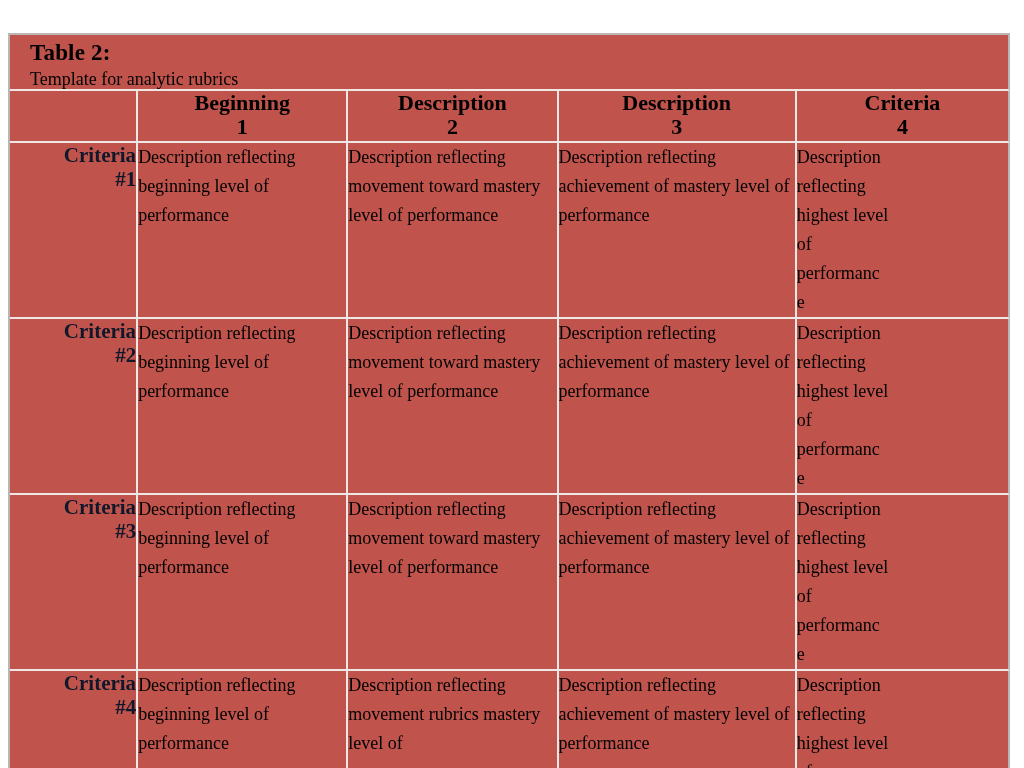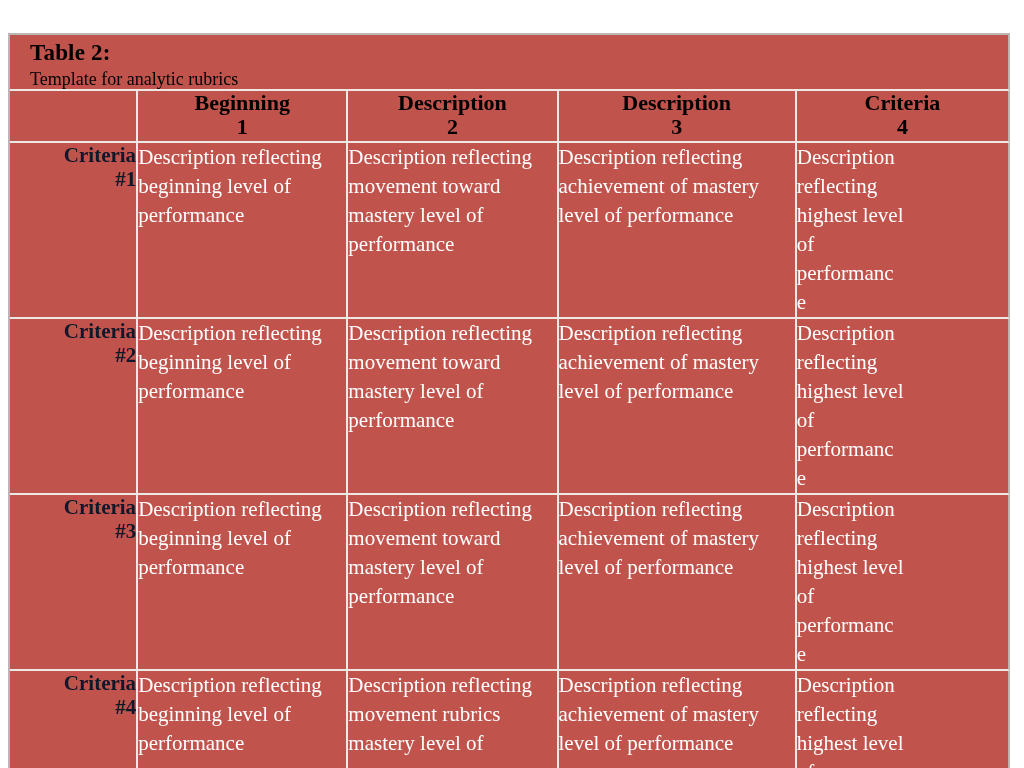--- a/index.html
+++ b/index.html
@@ -113,22 +113,22 @@
     line-height: 24px;
     color: #0f172a;
     padding: 10px 2px 0 2px;
   }
   td.crit .crit-name { display: block; }
   td.crit .crit-num  { display: block; }
 
   
   td.desc {
     background: #c0544d;
-    color: #ffffff;
-    font-size: 21px;
+    color: #000000;
+    font-size: 18px;
     line-height: 29px;
     padding: 8px 6px 6px 10px;
     overflow: hidden;
   }
   td.desc .txt {
     display: block;
     white-space: pre-line;
   }
 
   

